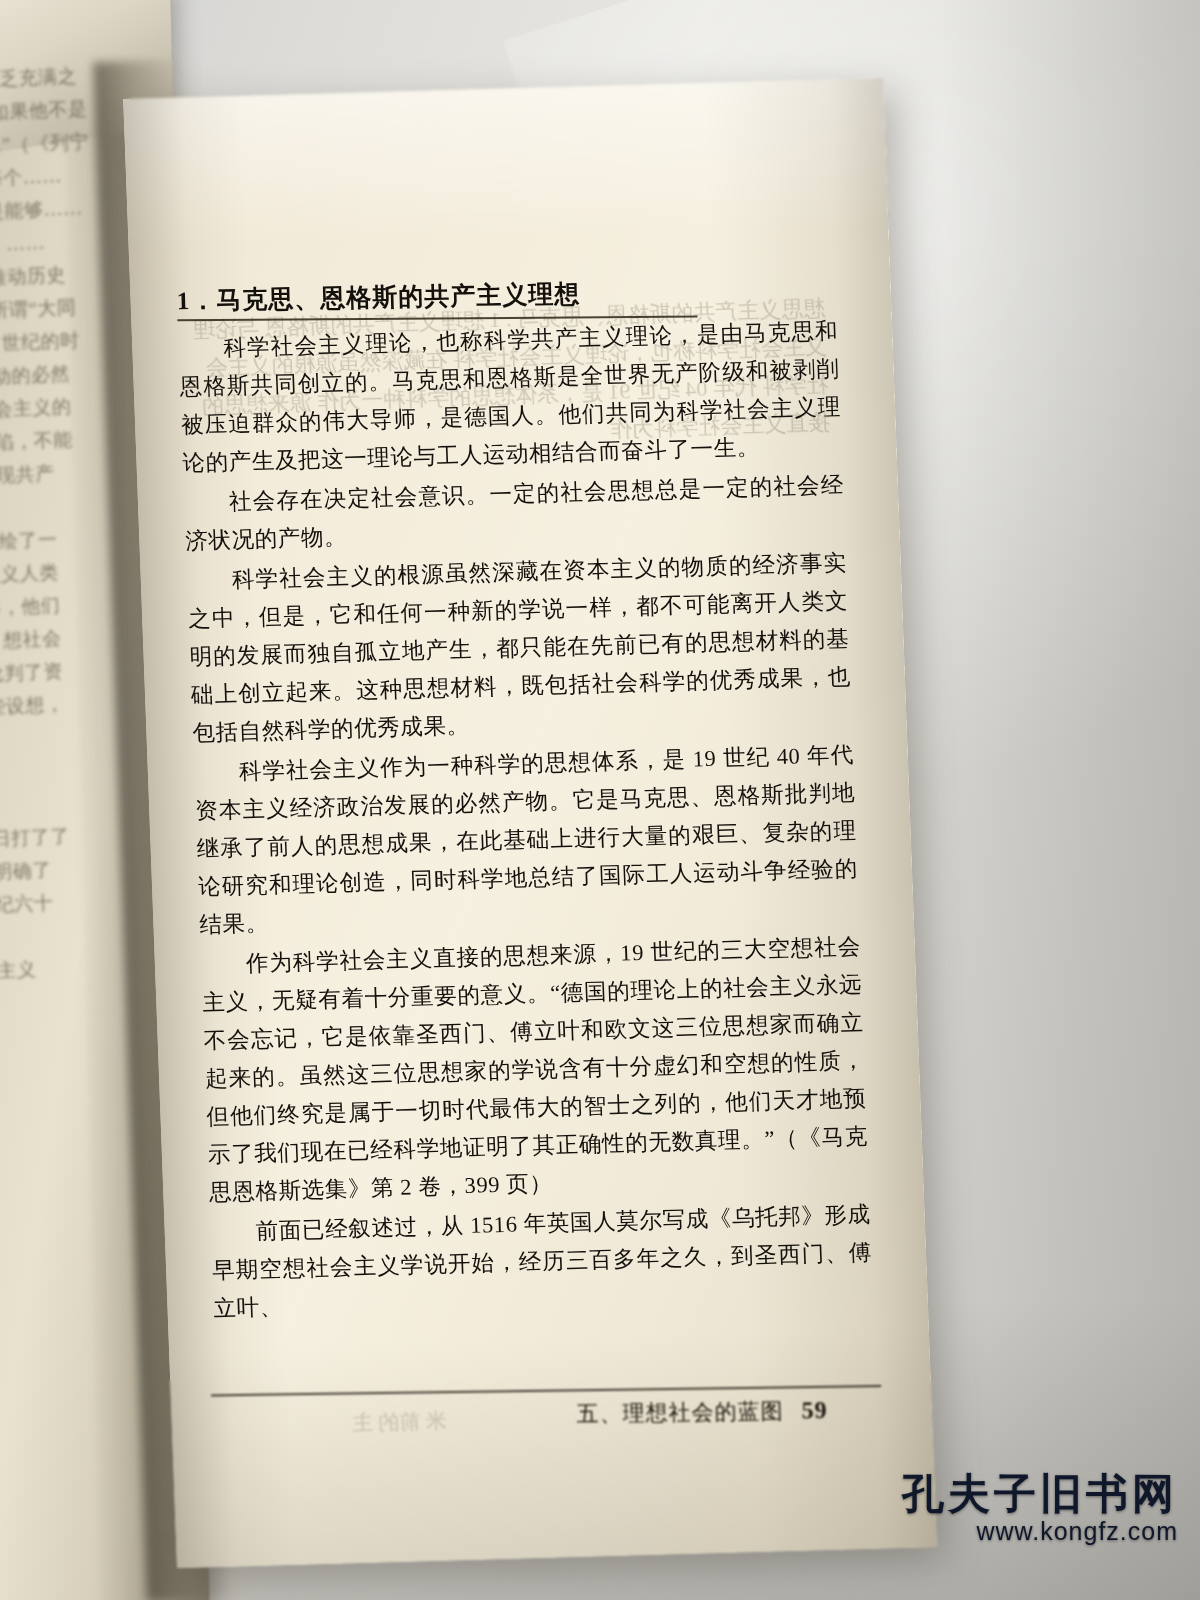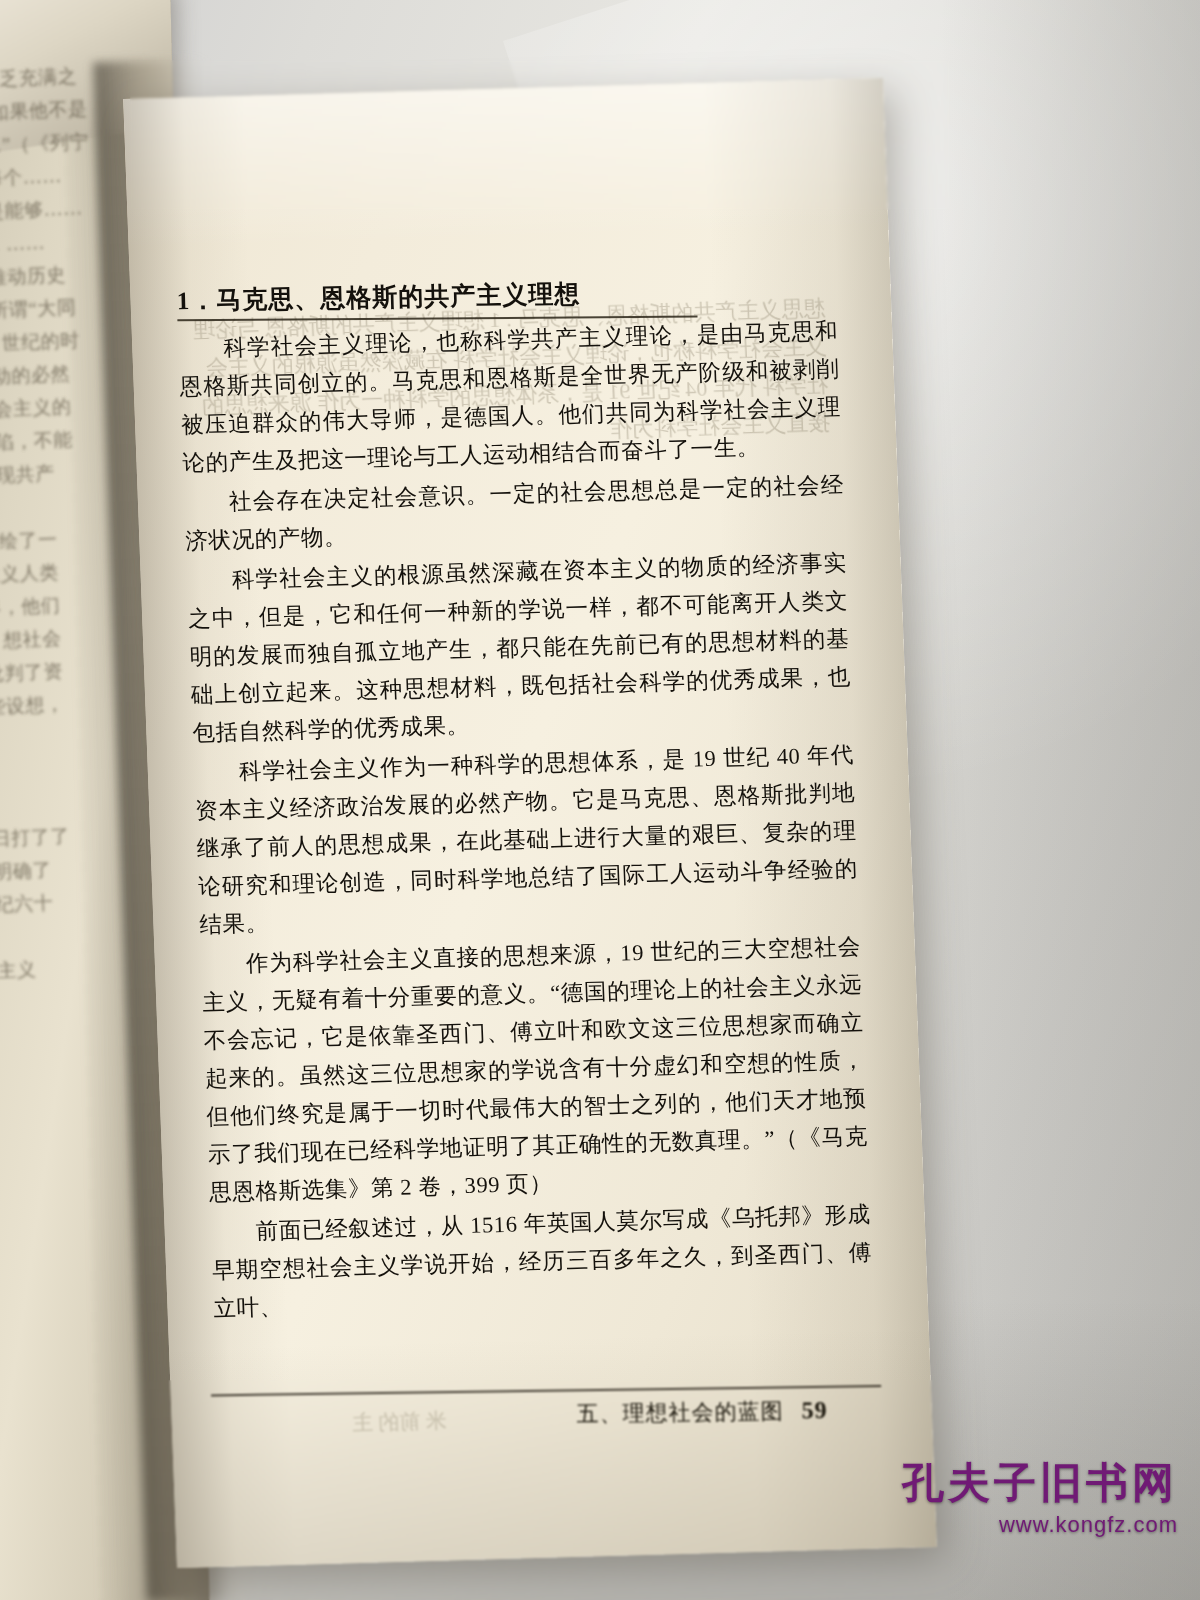--- a/index.html
+++ b/index.html
@@ -231,36 +231,35 @@
     position: absolute;
     left: 130px; top: 1380px; width: 820px; height: 220px;
     backdrop-filter: blur(1.2px);
     pointer-events: none;
   }
 
   
   .watermark {
     position: absolute;
     right: 22px;
-    bottom: 62px;
+    bottom: 54px;
     text-align: right;
-    color: #701a75;
+    color: #0f172a;
     text-shadow: 0 1px 3px rgba(0,0,0,0.45);
     font-family: "Liberation Sans", sans-serif;
   }
   .wm-main {
     font-size: 42px;
     font-weight: bold;
     letter-spacing: 4px;
     line-height: 1.1;
   }
   .wm-sub {
-    font-size: 22px;
+    font-size: 25px;
     letter-spacing: 1px;
-    margin-top: 6px;
   }
 </style>
 </head>
 <body>
 
 <div id="scene">
 
   <div class="bg-surface"></div>
   <div class="bg-sheen"></div>
   <div class="bg-shadow-right"></div>

